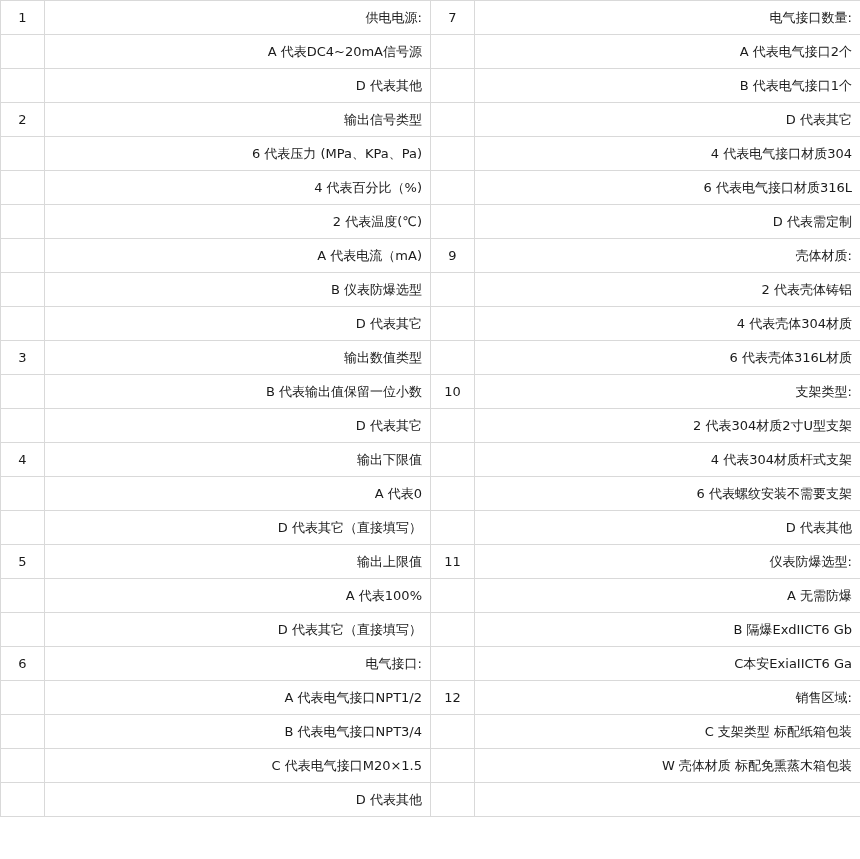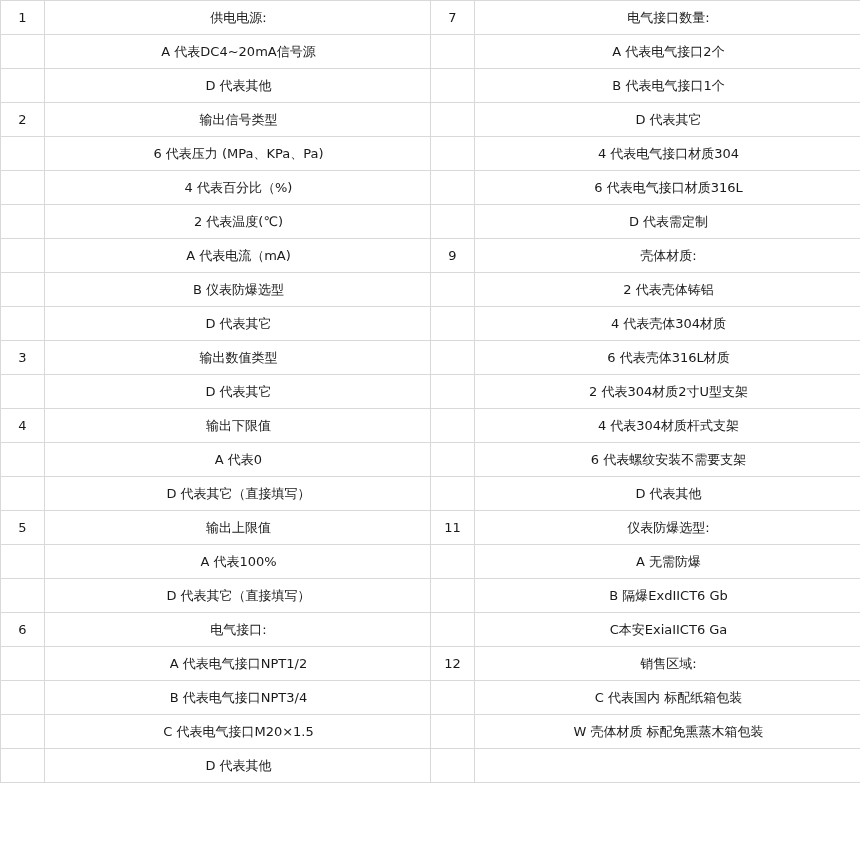--- a/index.html
+++ b/index.html
@@ -28,21 +28,21 @@
     line-height: 17px;
     font-size: 13px;
     white-space: nowrap;
     overflow: hidden;
   }
   .spec-table td.num {
     text-align: center;
     padding: 0;
   }
   .spec-table td.txt {
-    text-align: center;
+    text-align: right;
   }
 </style>
 </head>
 <body>
 
 <table class="spec-table">
   <colgroup>
     <col class="c-num">
     <col class="c-txt">
     <col class="c-num">
@@ -110,20 +110,26 @@
         <td class="txt">4 代表壳体304材质</td>
       </tr>
       <tr>
         <td class="num">3</td>
         <td class="txt">输出数值类型</td>
         <td class="num"></td>
         <td class="txt">6 代表壳体316L材质</td>
       </tr>
       <tr>
         <td class="num"></td>
+        <td class="txt">B 代表输出值保留一位小数</td>
+        <td class="num">10</td>
+        <td class="txt">支架类型:</td>
+      </tr>
+      <tr>
+        <td class="num"></td>
         <td class="txt">D 代表其它</td>
         <td class="num"></td>
         <td class="txt">2 代表304材质2寸U型支架</td>
       </tr>
       <tr>
         <td class="num">4</td>
         <td class="txt">输出下限值</td>
         <td class="num"></td>
         <td class="txt">4 代表304材质杆式支架</td>
       </tr>
@@ -166,21 +172,21 @@
       <tr>
         <td class="num"></td>
         <td class="txt">A 代表电气接口NPT1/2</td>
         <td class="num">12</td>
         <td class="txt">销售区域:</td>
       </tr>
       <tr>
         <td class="num"></td>
         <td class="txt">B 代表电气接口NPT3/4</td>
         <td class="num"></td>
-        <td class="txt">C 代表国内 标配纸箱包装</td>
+        <td class="txt">C 支架类型 标配纸箱包装</td>
       </tr>
       <tr>
         <td class="num"></td>
         <td class="txt">C 代表电气接口M20×1.5</td>
         <td class="num"></td>
         <td class="txt">W 壳体材质 标配免熏蒸木箱包装</td>
       </tr>
       <tr>
         <td class="num"></td>
         <td class="txt">D 代表其他</td>

